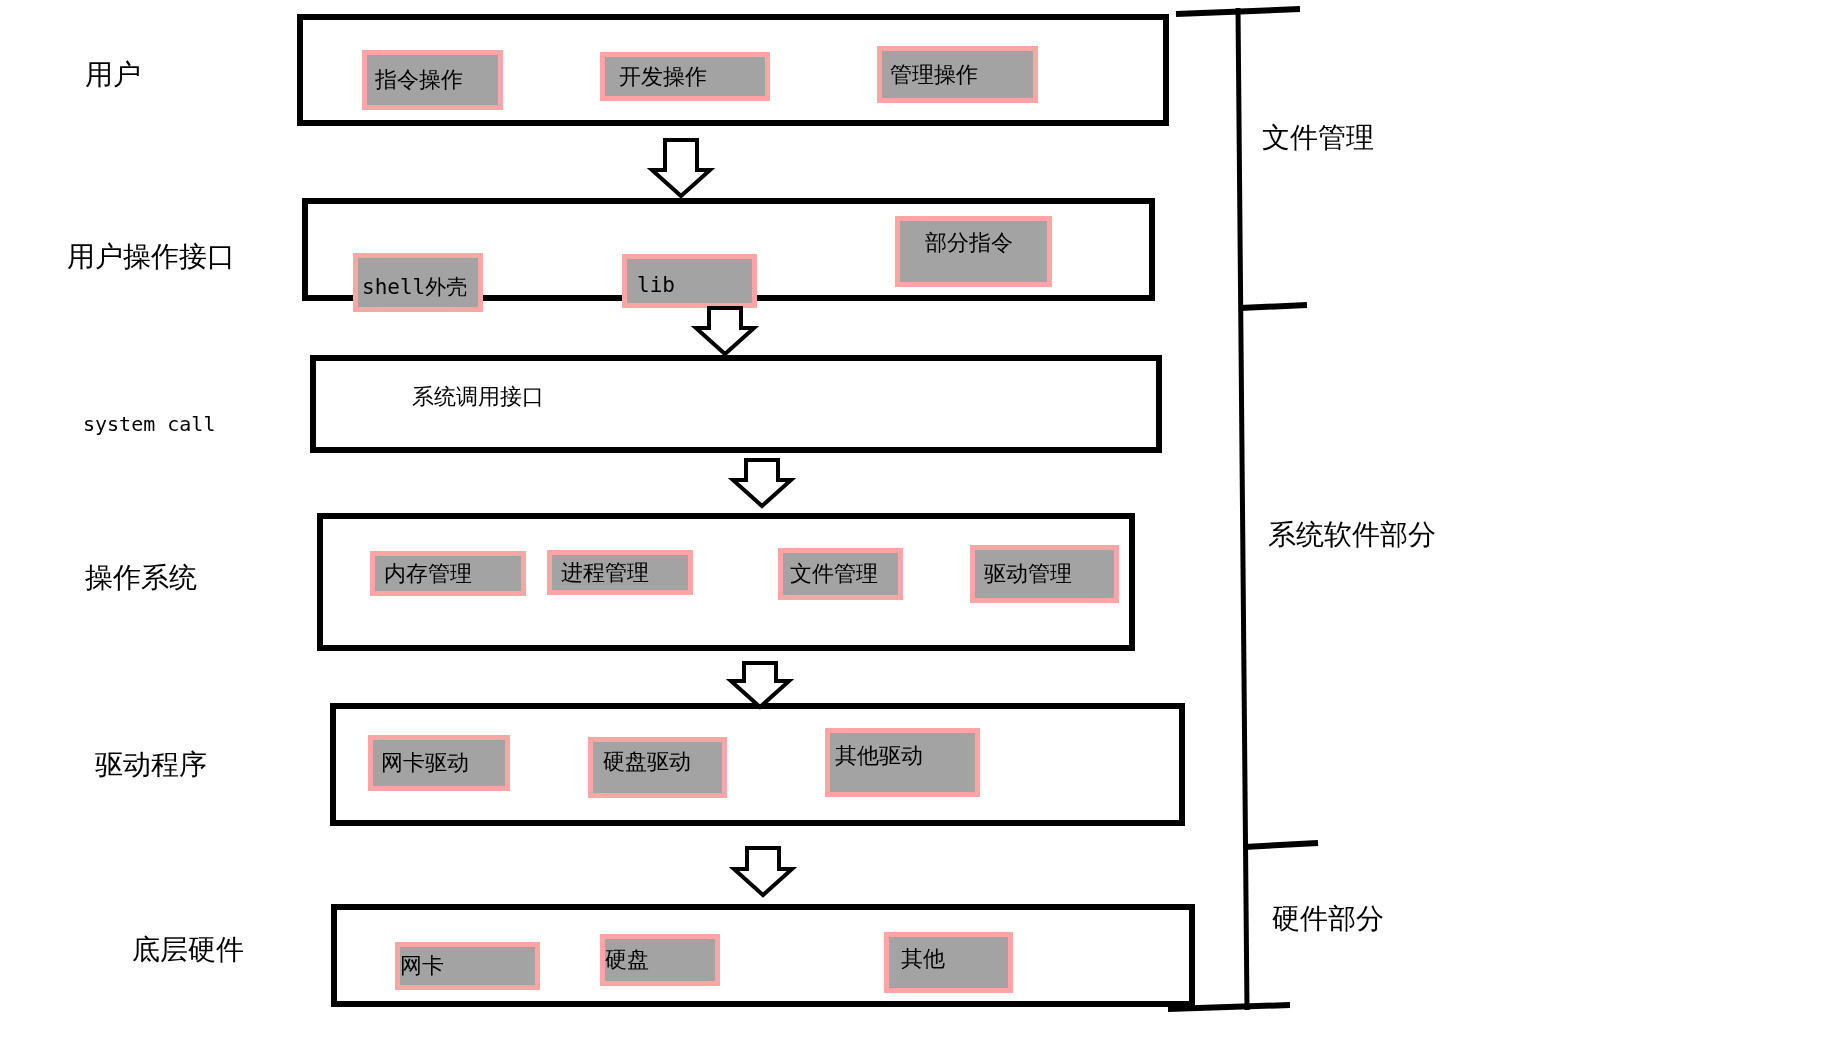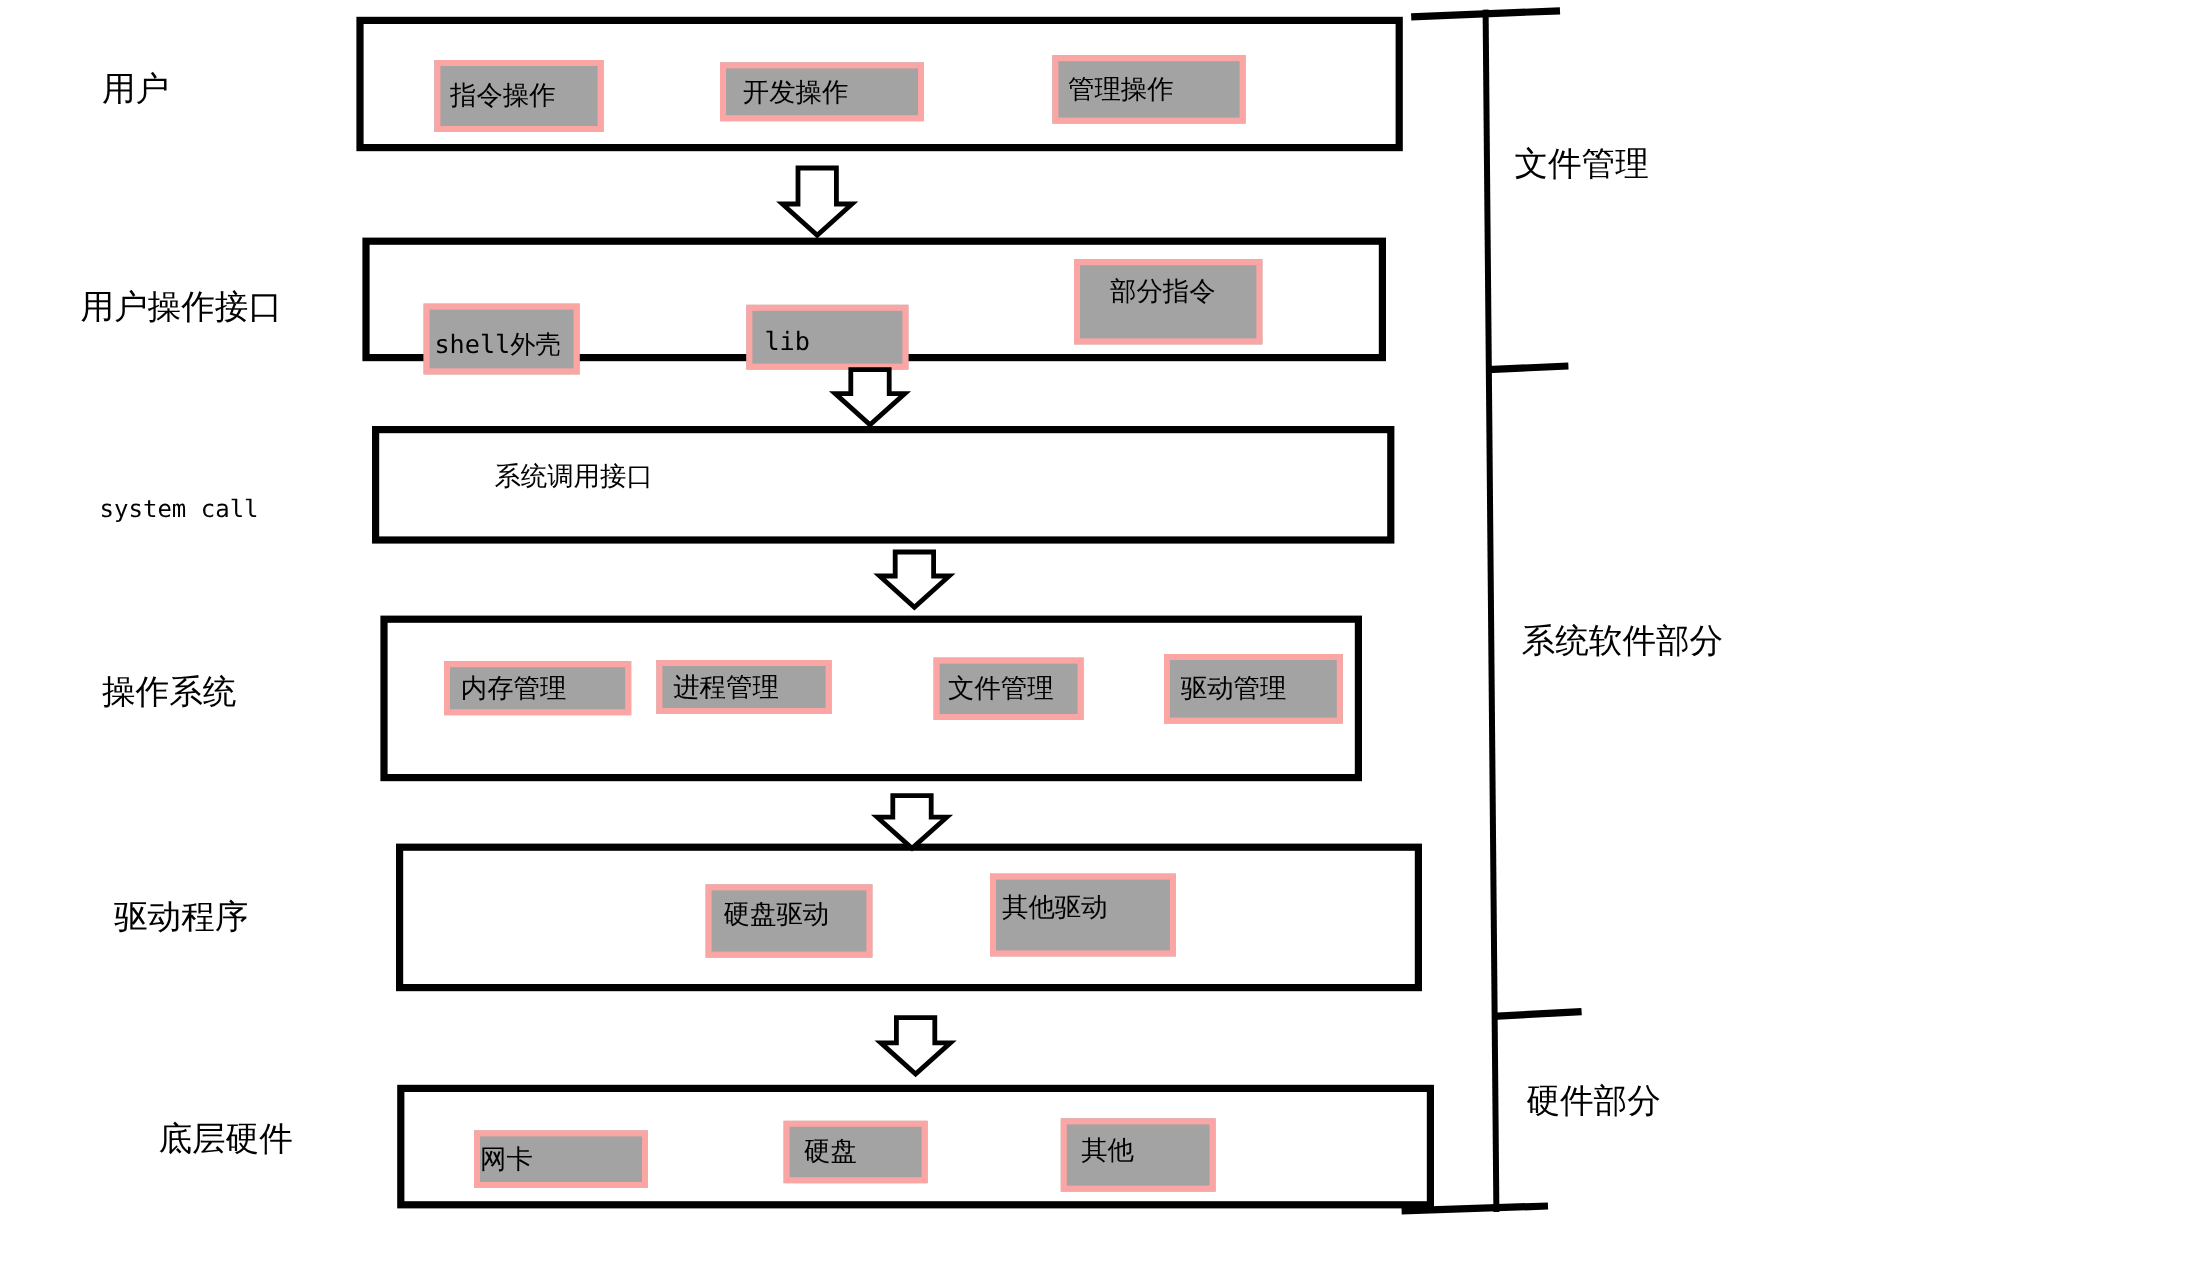--- a/index.html
+++ b/index.html
@@ -39,21 +39,21 @@
   #b-memory{left:370px;top:551px;width:156px;height:45px;padding-left:9px;text-align:center;}
   #b-process{left:547px;top:550px;width:146px;height:45px;padding-left:9px;}
   #b-file{left:778px;top:548px;width:125px;height:52px;padding-left:7px;}
   #b-drivermgmt{left:970px;top:545px;width:149px;height:58px;padding-left:9px;}
 
   #b-nicdriver{left:368px;top:735px;width:142px;height:56px;padding-left:8px;}
   #b-diskdriver{left:588px;top:737px;width:139px;height:61px;padding-left:10px;padding-bottom:12px;}
   #b-otherdriver{left:825px;top:728px;width:155px;height:69px;padding-left:5px;padding-bottom:14px;}
 
   #b-nic{left:395px;top:942px;width:145px;height:48px;}
-  #b-disk{left:653px;top:934px;width:120px;height:52px;padding-left:12px;}
+  #b-disk{left:600px;top:934px;width:120px;height:52px;}
   #b-other{left:884px;top:932px;width:129px;height:61px;padding-left:12px;padding-bottom:8px;}
 
   
   #lbl-user{left:85px;top:59px;}
   #lbl-userif{left:67px;top:241px;}
   #lbl-syscall{left:83px;top:389px;}
   #lbl-os{left:85px;top:562px;}
   #lbl-driver{left:95px;top:749px;}
   #lbl-hw{left:132px;top:934px;}
 
@@ -89,20 +89,21 @@
   <div class="outer-box" id="row3"></div>
   <div id="syscall-text">系统调用接口</div>
 
   <div class="outer-box" id="row4"></div>
   <div class="inner-box" id="b-memory">内存管理</div>
   <div class="inner-box" id="b-process">进程管理</div>
   <div class="inner-box" id="b-file">文件管理</div>
   <div class="inner-box" id="b-drivermgmt">驱动管理</div>
 
   <div class="outer-box" id="row5"></div>
+  <div class="inner-box" id="b-nicdriver">网卡驱动</div>
   <div class="inner-box" id="b-diskdriver">硬盘驱动</div>
   <div class="inner-box" id="b-otherdriver">其他驱动</div>
 
   <div class="outer-box" id="row6"></div>
   <div class="inner-box" id="b-nic">网卡</div>
   <div class="inner-box" id="b-disk">硬盘</div>
   <div class="inner-box" id="b-other">其他</div>
 
   <div class="side-label" id="lbl-userpart">文件管理</div>
   <div class="side-label" id="lbl-syspart">系统软件部分</div>

